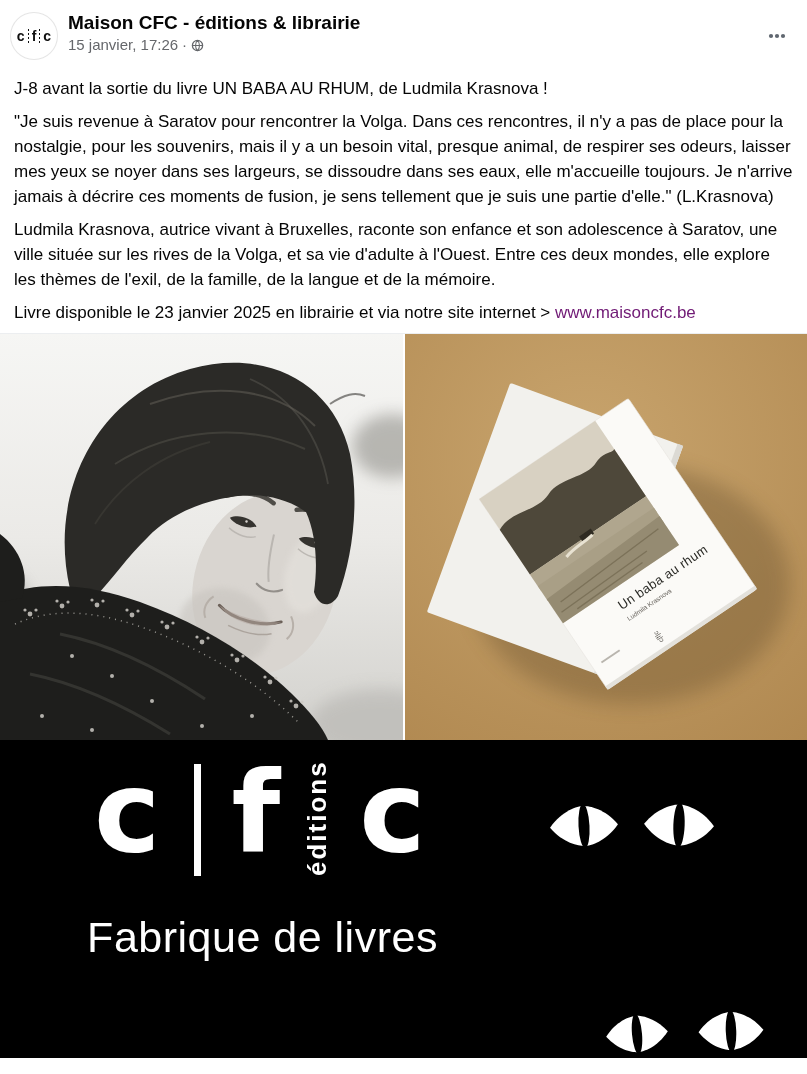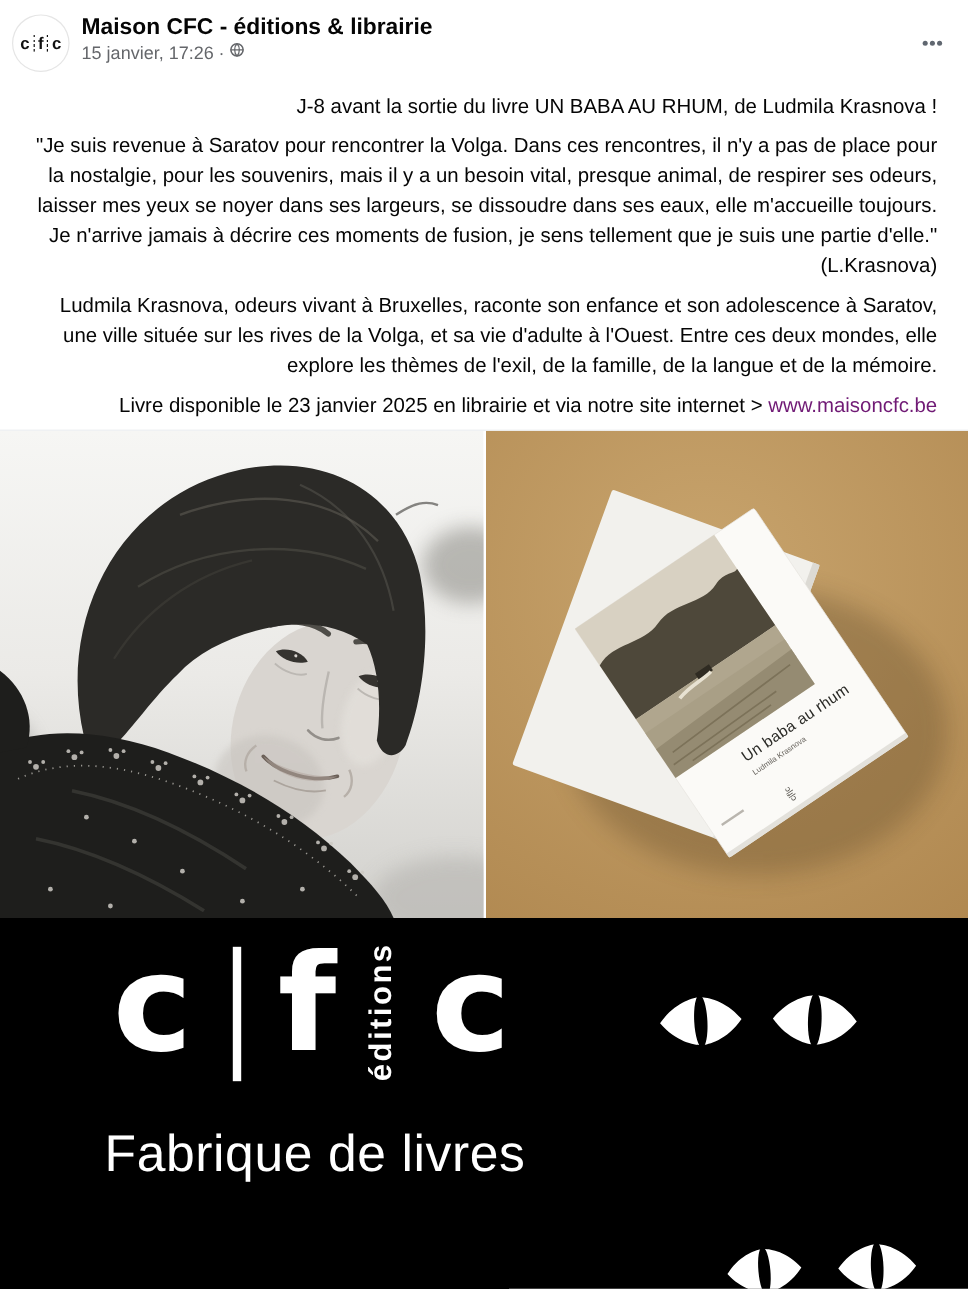--- a/index.html
+++ b/index.html
@@ -8,27 +8,27 @@
 
   
   .header { display: flex; align-items: flex-start; padding: 12px 16px 6px 10px; position: relative; }
   .avatar { width: 48px; height: 48px; border-radius: 50%; border: 1px solid rgba(0,0,0,.1);
     display: flex; align-items: center; justify-content: center; flex: none; background: #fff;
     font-weight: bold; font-size: 14px; color: #111; cursor: pointer; }
   .avatar .bar { display:inline-block; width:1px; height:14px; margin:0 3px;
     background: repeating-linear-gradient(#111 0 2px, transparent 2px 4px); }
   .head-text { margin-left: 10px; padding-top: 1px; }
   .page-name { font-size: 19px; font-weight: 700; line-height: 20px; cursor: pointer; }
-  .meta-row { display: flex; align-items: flex-start; gap: 4px; color: #65676b; font-size: 15px; line-height: 20px; margin-top: 2px; cursor: pointer; }
+  .meta-row { display: flex; align-items: center; gap: 4px; color: #65676b; font-size: 15px; line-height: 20px; margin-top: 2px; cursor: pointer; }
   .more-btn { position: absolute; right: 14px; top: 20px; width: 32px; height: 32px; border: none; background: transparent;
     display: flex; align-items: center; justify-content: center; cursor: pointer; border-radius: 50%; }
 
   
   .post-body { padding: 2px 14px 0 14px; font-size: 17px; line-height: 25px; }
-  .post-body p { margin: 8px 12px; text-align: right; }
+  .post-body p { margin: 8px 0; }
   .post-link { color: #701a75; text-decoration: none; cursor: pointer; }
 
   
   .images-row { display: flex; gap: 2px; margin-top: 6px; border-top: 1px solid #eceef0; background: #fff; }
   .images-row svg { display: block; cursor: pointer; }
 
   
   .banner { position: relative; width: 807px; height: 318px; background: #000; overflow: hidden; cursor: pointer; }
   .logo-row { position: absolute; left: 94px; top: 22px; height: 116px; display: flex; align-items: center; color: #fff; }
   .logo-letter { font-family: "DejaVu Sans", sans-serif; font-weight: bold; font-size: 112px; line-height: 90px; transform: translateY(-8px); }
@@ -66,21 +66,21 @@
       <circle cx="4" cy="10" r="2.1" fill="#606770"></circle>
         <circle cx="10" cy="10" r="2.1" fill="#606770"></circle>
         <circle cx="16" cy="10" r="2.1" fill="#606770"></circle>
     </svg>
   </button>
 </div>
 
 <div class="post-body">
   <p>J-8 avant la sortie du livre UN BABA AU RHUM, de Ludmila Krasnova !</p>
   <p>"Je suis revenue à Saratov pour rencontrer la Volga. Dans ces rencontres, il n'y a pas de place pour la nostalgie, pour les souvenirs, mais il y a un besoin vital, presque animal, de respirer ses odeurs, laisser mes yeux se noyer dans ses largeurs, se dissoudre dans ses eaux, elle m'accueille toujours. Je n'arrive jamais à décrire ces moments de fusion, je sens tellement que je suis une partie d'elle." (L.Krasnova)</p>
-  <p>Ludmila Krasnova, odeurs vivant à Bruxelles, raconte son enfance et son adolescence à Saratov, une ville située sur les rives de la Volga, et sa vie d'adulte à l'Ouest. Entre ces deux mondes, elle explore les thèmes de l'exil, de la famille, de la langue et de la mémoire.</p>
+  <p>Ludmila Krasnova, autrice vivant à Bruxelles, raconte son enfance et son adolescence à Saratov, une ville située sur les rives de la Volga, et sa vie d'adulte à l'Ouest. Entre ces deux mondes, elle explore les thèmes de l'exil, de la famille, de la langue et de la mémoire.</p>
   <p><span>Livre disponible le 23 janvier 2025 en librairie et via notre site internet &gt; </span><a class="post-link">www.maisoncfc.be</a></p>
 </div>
 
 <div class="images-row">
 
   <svg width="403" height="406" viewBox="0 0 403 406">
     <defs>
       <linearGradient id="pbg" x1="0" y1="0" x2="0" y2="1">
         <stop offset="0" stop-color="#f6f6f4"></stop>
           <stop offset="0.5" stop-color="#ebeae7"></stop>

